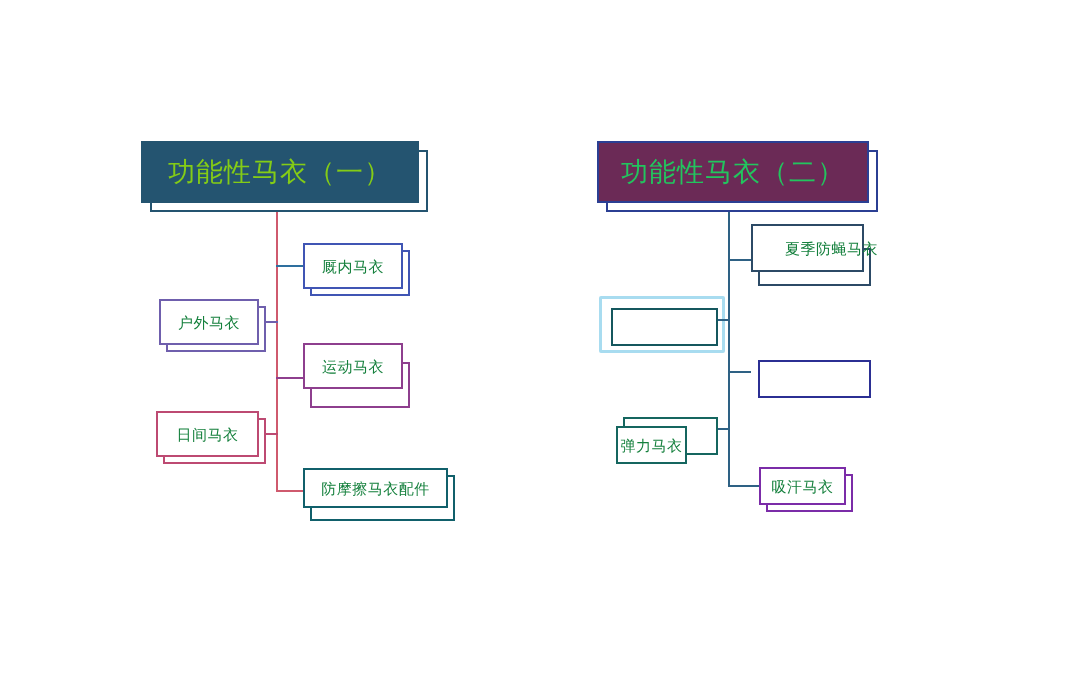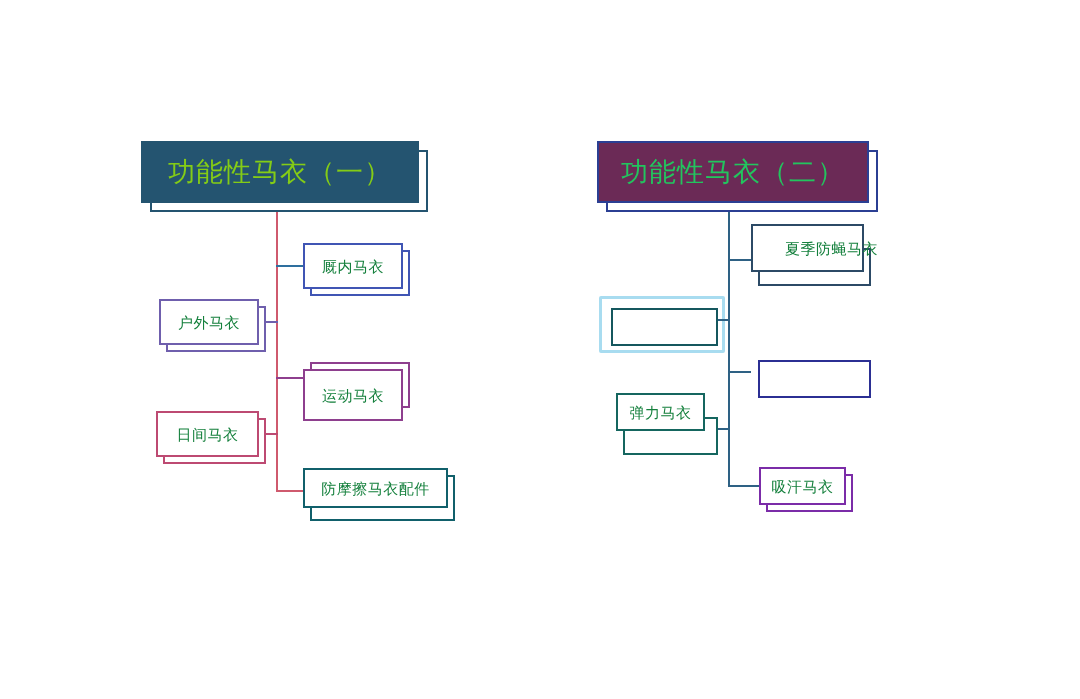--- a/index.html
+++ b/index.html
@@ -90,21 +90,21 @@
 <body>
 
 <div id="canvas">
     <div class="ln" style="left: 276px; top: 203px; height: 289px; width: 2px; background: rgb(207, 90, 110);"></div>
     <div class="shadow" style="left: 310px; top: 250px; width: 100px; height: 46px; border-color: rgb(64, 85, 180);"></div>
     <div class="node" style="left: 303px; top: 243px; width: 100px; height: 46px; border-color: rgb(64, 85, 180);">
       <span class="label">厩内马衣</span>
     </div>
     <div class="ln" style="left: 276px; top: 265px; width: 27px; height: 2px; background: rgb(46, 111, 158);"></div>
     <div class="shadow" style="left: 310px; top: 362px; width: 100px; height: 46px; border-color: rgb(142, 63, 142);"></div>
-    <div class="node" style="left: 303px; top: 369px; width: 100px; height: 52px; border-color: rgb(142, 63, 142);">
+    <div class="node" style="left: 303px; top: 343px; width: 100px; height: 46px; border-color: rgb(142, 63, 142);">
       <span class="label">运动马衣</span>
     </div>
     <div class="ln" style="left: 276px; top: 377px; width: 27px; height: 2px; background: rgb(142, 63, 142);"></div>
     <div class="shadow" style="left: 310px; top: 475px; width: 145px; height: 46px; border-color: rgb(17, 96, 107);"></div>
     <div class="node" style="left: 303px; top: 468px; width: 145px; height: 40px; border-color: rgb(17, 96, 107);">
       <span class="label">防摩擦马衣配件</span>
     </div>
     <div class="ln" style="left: 276px; top: 490px; width: 27px; height: 2px; background: rgb(207, 90, 110);"></div>
     <div class="shadow" style="left: 166px; top: 306px; width: 100px; height: 46px; border-color: rgb(111, 95, 173);"></div>
     <div class="node" style="left: 159px; top: 299px; width: 100px; height: 46px; border-color: rgb(111, 95, 173);">
@@ -130,21 +130,21 @@
     <div class="ln" style="left: 728px; top: 371px; width: 23px; height: 2px; background: rgb(46, 97, 132);"></div>
     <div class="shadow" style="left: 766px; top: 474px; width: 87px; height: 38px; border-color: rgb(123, 44, 168);"></div>
     <div class="node" style="left: 759px; top: 467px; width: 87px; height: 38px; border-color: rgb(123, 44, 168);">
       <span class="label">吸汗马衣</span>
     </div>
     <div class="ln" style="left: 728px; top: 485px; width: 31px; height: 2px; background: rgb(46, 97, 132);"></div>
     <div class="glow" style="left: 599px; top: 296px; width: 126px; height: 57px; border-color: rgb(168, 220, 240);"></div>
     <div class="shadow" style="left: 611px; top: 308px; width: 107px; height: 38px; border-color: rgb(21, 87, 94);"></div>
     <div class="ln" style="left: 711px; top: 319px; width: 19px; height: 2px; background: rgb(46, 97, 132);"></div>
     <div class="shadow" style="left: 623px; top: 417px; width: 95px; height: 38px; border-color: rgb(21, 102, 95);"></div>
-    <div class="node" style="left: 616px; top: 393px; width: 89px; height: 38px; border-color: rgb(21, 102, 95);">
+    <div class="node" style="left: 616px; top: 426px; width: 71px; height: 38px; border-color: rgb(21, 102, 95);">
       <span class="label">弹力马衣</span>
     </div>
     <div class="ln" style="left: 711px; top: 428px; width: 19px; height: 2px; background: rgb(46, 97, 132);"></div>
     <div class="title-shadow" style="left: 606px; top: 150px; width: 272px; height: 62px; border: 2px solid rgb(43, 63, 147);"></div>
     <div class="title-node" style="left: 597px; top: 141px; width: 272px; height: 62px; background: rgb(107, 42, 86); border: 2px solid rgb(43, 63, 147);">
       <span class="label" style="color: #22c55e;">功能性马衣（二）</span>
     </div>
   </div>
 
 </body></html>

